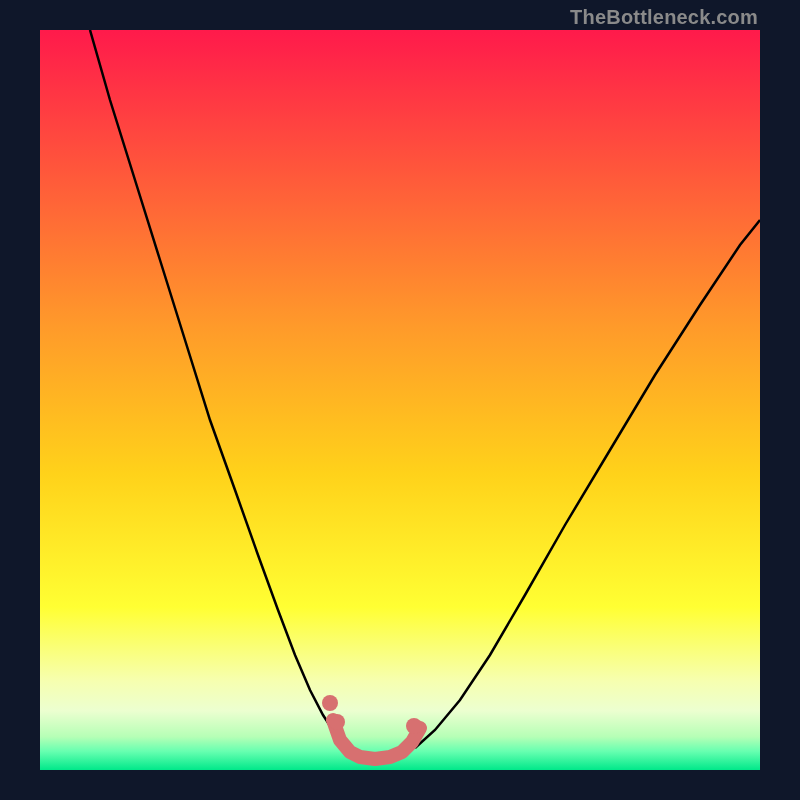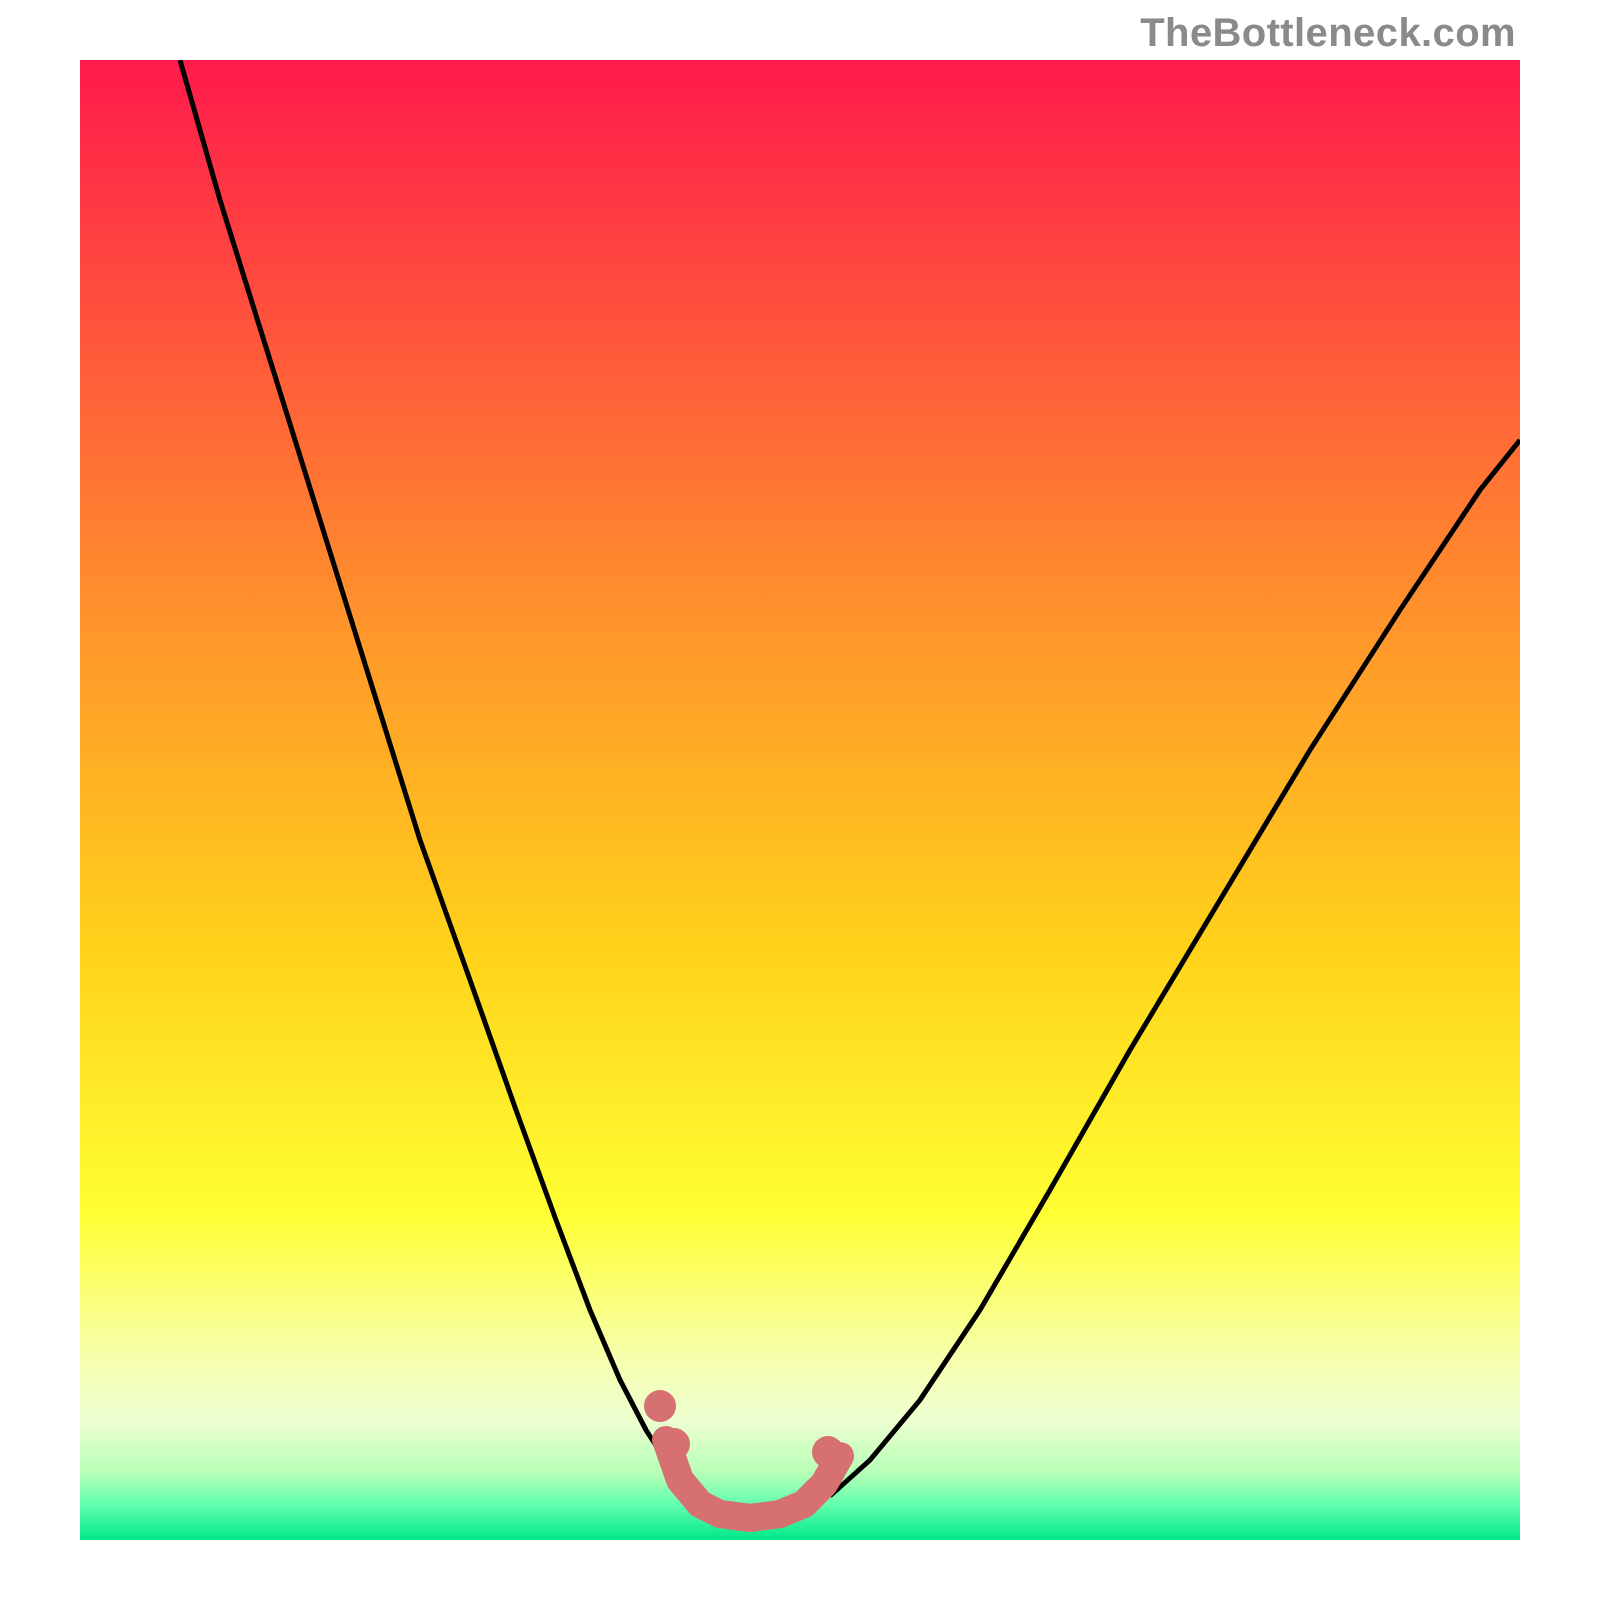--- a/index.html
+++ b/index.html
@@ -9,21 +9,21 @@
     height: 800px;
     background: #000;
     overflow: hidden;
   }
   .frame {
     position: absolute;
     left: 0;
     top: 0;
     width: 800px;
     height: 800px;
-    background: #ffffff;
+    background: #0f172a;
   }
   .plot-area {
     position: absolute;
     left: 40px;
     top: 30px;
     width: 720px;
     height: 740px;
     overflow: hidden;
   }
   .gradient {

